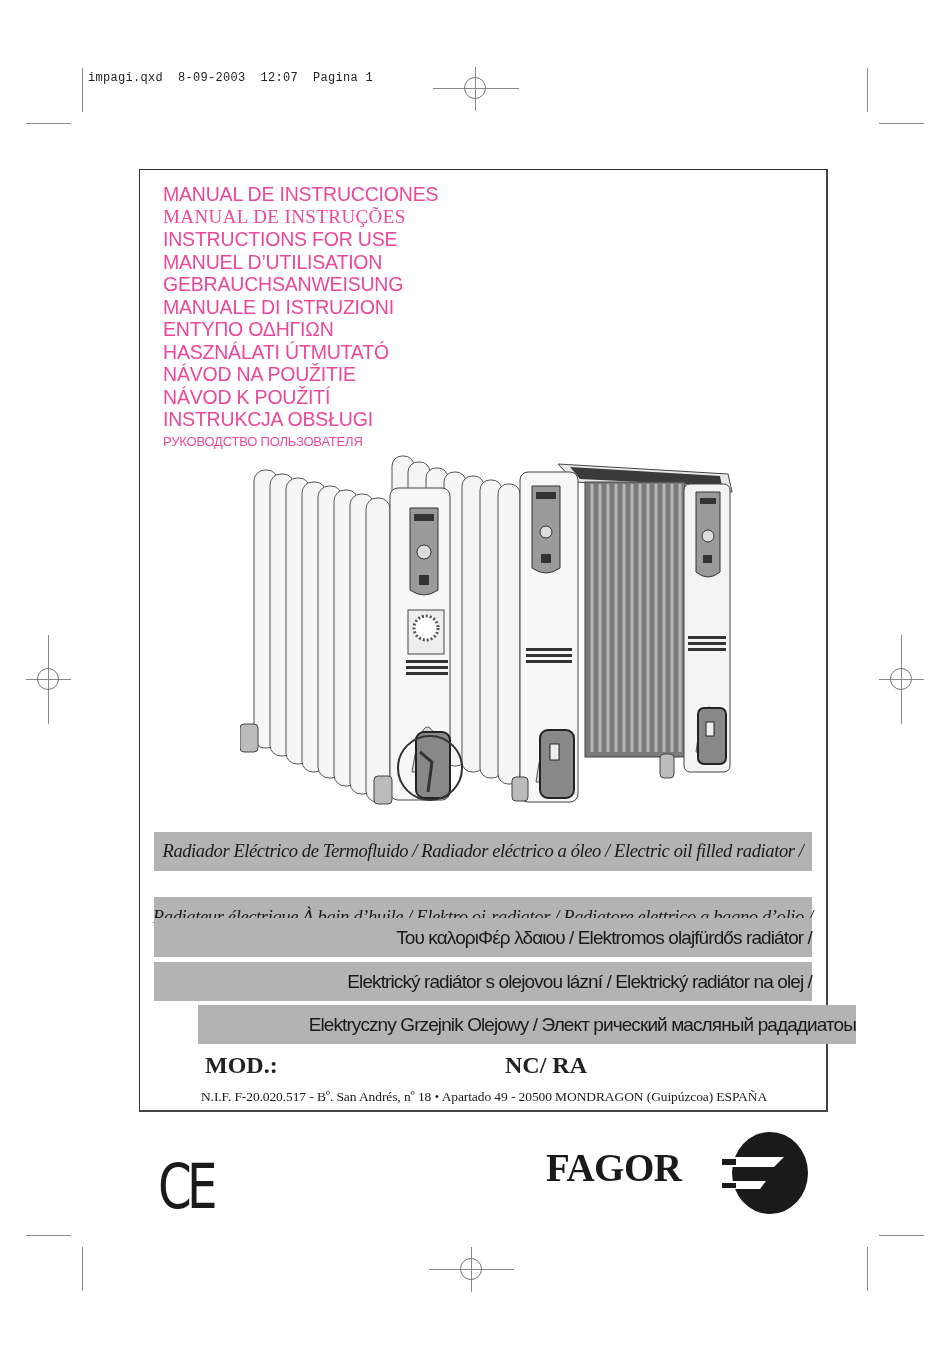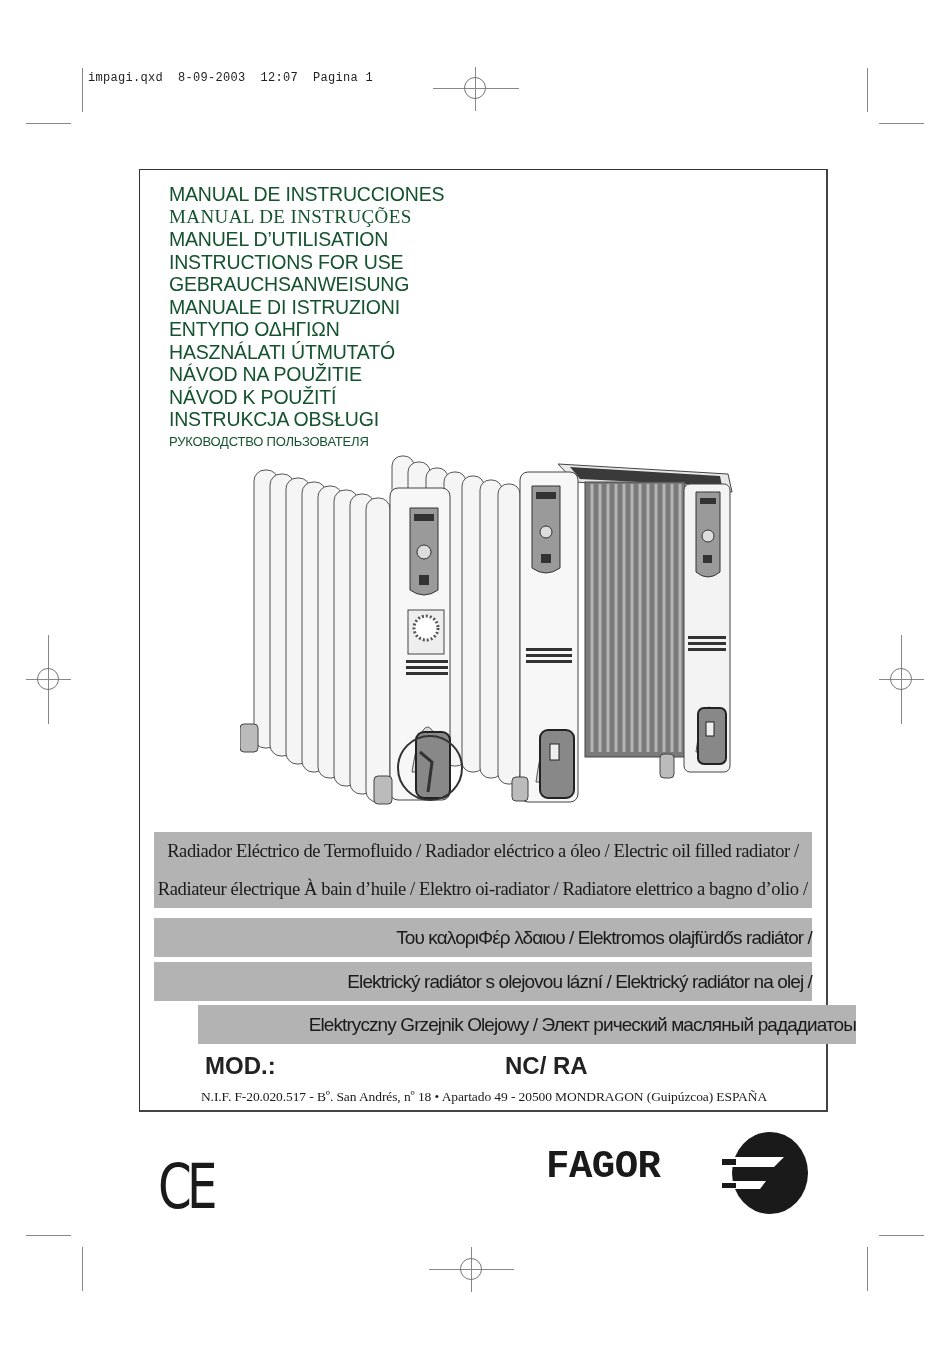--- a/index.html
+++ b/index.html
@@ -3,32 +3,32 @@
 <meta charset="utf-8">
 <style>
   html, body { margin:0; padding:0; background:#fff; }
   body { width:950px; height:1361px; position:relative; overflow:hidden; font-family:"Liberation Sans", sans-serif; color:#1a1a1a; }
   .abs { position:absolute; }
   .slug { left:88px; top:71px; font-family:Liberation Mono, monospace; font-size:12px; color:#222; white-space:pre; letter-spacing:0.3px; }
   .mark-line { position:absolute; background:#888; }
   .reg { position:absolute; width:22px; height:22px; border:1px solid #777; border-radius:50%; box-sizing:border-box; }
   .frame { left:139px; top:169px; width:689px; height:943px; border:1px solid #333; border-right:2px solid #444; border-bottom:2px solid #444; box-sizing:border-box; }
   .titles { left:163px; top:183px; line-height:22.5px; }
-  .titles div { font-size:19.5px; letter-spacing:-0.2px; white-space:nowrap; color:#14532d;margin-left:6px; }
+  .titles div { font-size:19.5px; letter-spacing:-0.2px; white-space:nowrap; color:#ec4899; }
   .titles .serif { font-family:"Liberation Serif", serif; font-size:19px; letter-spacing:0.4px; }
   .titles .small { font-size:13px; }
   .illus { left:240px; top:452px; width:520px; height:370px; }
   .band { position:absolute; left:154px; width:658px; height:39px; background:#b3b3b3; display:flex; align-items:center; justify-content:center; white-space:nowrap; }
-  .band.serif { font-family:"Liberation Serif", serif; font-size:18.5px; letter-spacing:-0.4px; }
+  .band.serif { font-family:"Liberation Serif", serif; font-size:18.5px; letter-spacing:-0.4px;font-style:italic; }
   .band.sans { font-family:"Liberation Sans", sans-serif; font-size:19px; letter-spacing:-0.9px; transform-origin:center;justify-content:flex-end; }
   .band span { display:inline-block; }
-  .mod { font-family:Liberation Sans, sans-serif; font-weight:bold; font-size:24px; color:#222; }
+  .mod { font-family:Liberation Serif, serif; font-weight:bold; font-size:24px; color:#222; }
   .addr { left:154px; top:1089px; width:660px; text-align:center; font-family:Liberation Serif, serif; font-size:13.5px; white-space:nowrap; letter-spacing:-0.1px; }
   .ce { left:158px; top:1150px; font-family:"DejaVu Sans", sans-serif; font-size:62px; color:#1a1a1a; letter-spacing:-6px; transform:scaleX(0.78); transform-origin:left; }
-  .fagor { left:546px; top:1145px; font-family:Liberation Mono, monospace; font-weight:bold; font-size:39px; letter-spacing:-0.5px; color:#1a1a1a; }
+  .fagor { left:546px; top:1145px; font-family:Liberation Serif, serif; font-weight:bold; font-size:39px; letter-spacing:-0.5px; color:#1a1a1a; }
 </style>
 </head>
 <body>
 
 <div class="abs slug">impagi.qxd  8-09-2003  12:07  Pagina 1</div>
 
 <div>
   <div class="mark-line" style="left:82px;top:68px;width:1px;height:44px;"></div>
   <div class="mark-line" style="left:26px;top:123px;width:45px;height:1px;"></div>
   <div class="mark-line" style="left:867px;top:68px;width:1px;height:44px;"></div>
@@ -60,22 +60,22 @@
     <div class="mark-line" style="left:471px;top:1247px;width:1px;height:45px;"></div>
     <div class="reg" style="left:460px;top:1258px;"></div>
   </div>
 </div>
 
 <div class="abs frame"></div>
 
 <div class="abs titles">
   <div>MANUAL DE INSTRUCCIONES</div>
   <div class="serif">MANUAL DE INSTRUÇÕES</div>
+  <div>INSTRUCTIONS FOR USE</div>
   <div>MANUEL D’UTILISATION</div>
-  <div>INSTRUCTIONS FOR USE</div>
   <div>GEBRAUCHSANWEISUNG</div>
   <div>MANUALE DI ISTRUZIONI</div>
   <div>ΕΝΤΥΠΟ ΟΔΗΓΙΩΝ</div>
   <div>HASZNÁLATI ÚTMUTATÓ</div>
   <div>NÁVOD NA POUŽITIE</div>
   <div>NÁVOD K POUŽITÍ</div>
   <div>INSTRUKCJA OBSŁUGI</div>
   <div class="small">РУКОВОДСТВО ПОЛЬЗОВАТЕЛЯ</div>
 </div>
 
@@ -171,21 +171,21 @@
       <path d="M180 300 l12 10 l-4 30" stroke="#333" stroke-width="3" fill="none"></path>
       <rect x="0" y="272" width="18" height="28" rx="4" fill="#bbb" stroke="#444"></rect>
       <rect x="134" y="324" width="18" height="28" rx="4" fill="#bbb" stroke="#444"></rect>
     </g>
   </svg>
 </div>
 
 <div class="band serif" style="top:832px;">
     <span>Radiador Eléctrico de Termofluido / Radiador eléctrico a óleo / Electric oil filled radiator /</span>
   </div>
-<div class="band serif" style="top:869px; font-size:19px;">
+<div class="band serif" style="top:897px; font-size:19px;">
     <span style="transform: scaleX(0.976847);">Radiateur électrique À bain d’huile / Elektro oi-radiator / Radiatore elettrico a bagno d’olio /</span>
   </div>
 <div class="band sans" style="top:918px;">
     <span>Του καλοριΦέρ λδαιου / Elektromos olajfürdős radiátor /</span>
   </div>
 <div class="band sans" style="top:962px;">
     <span>Elektrický radiátor s olejovou lázní / Elektrický radiátor na olej /</span>
   </div>
 <div class="band sans" style="top:1005px;margin-left:44px;">
     <span>Elektryczny Grzejnik Olejowy / Элект рический масляный рададиатоы</span>

